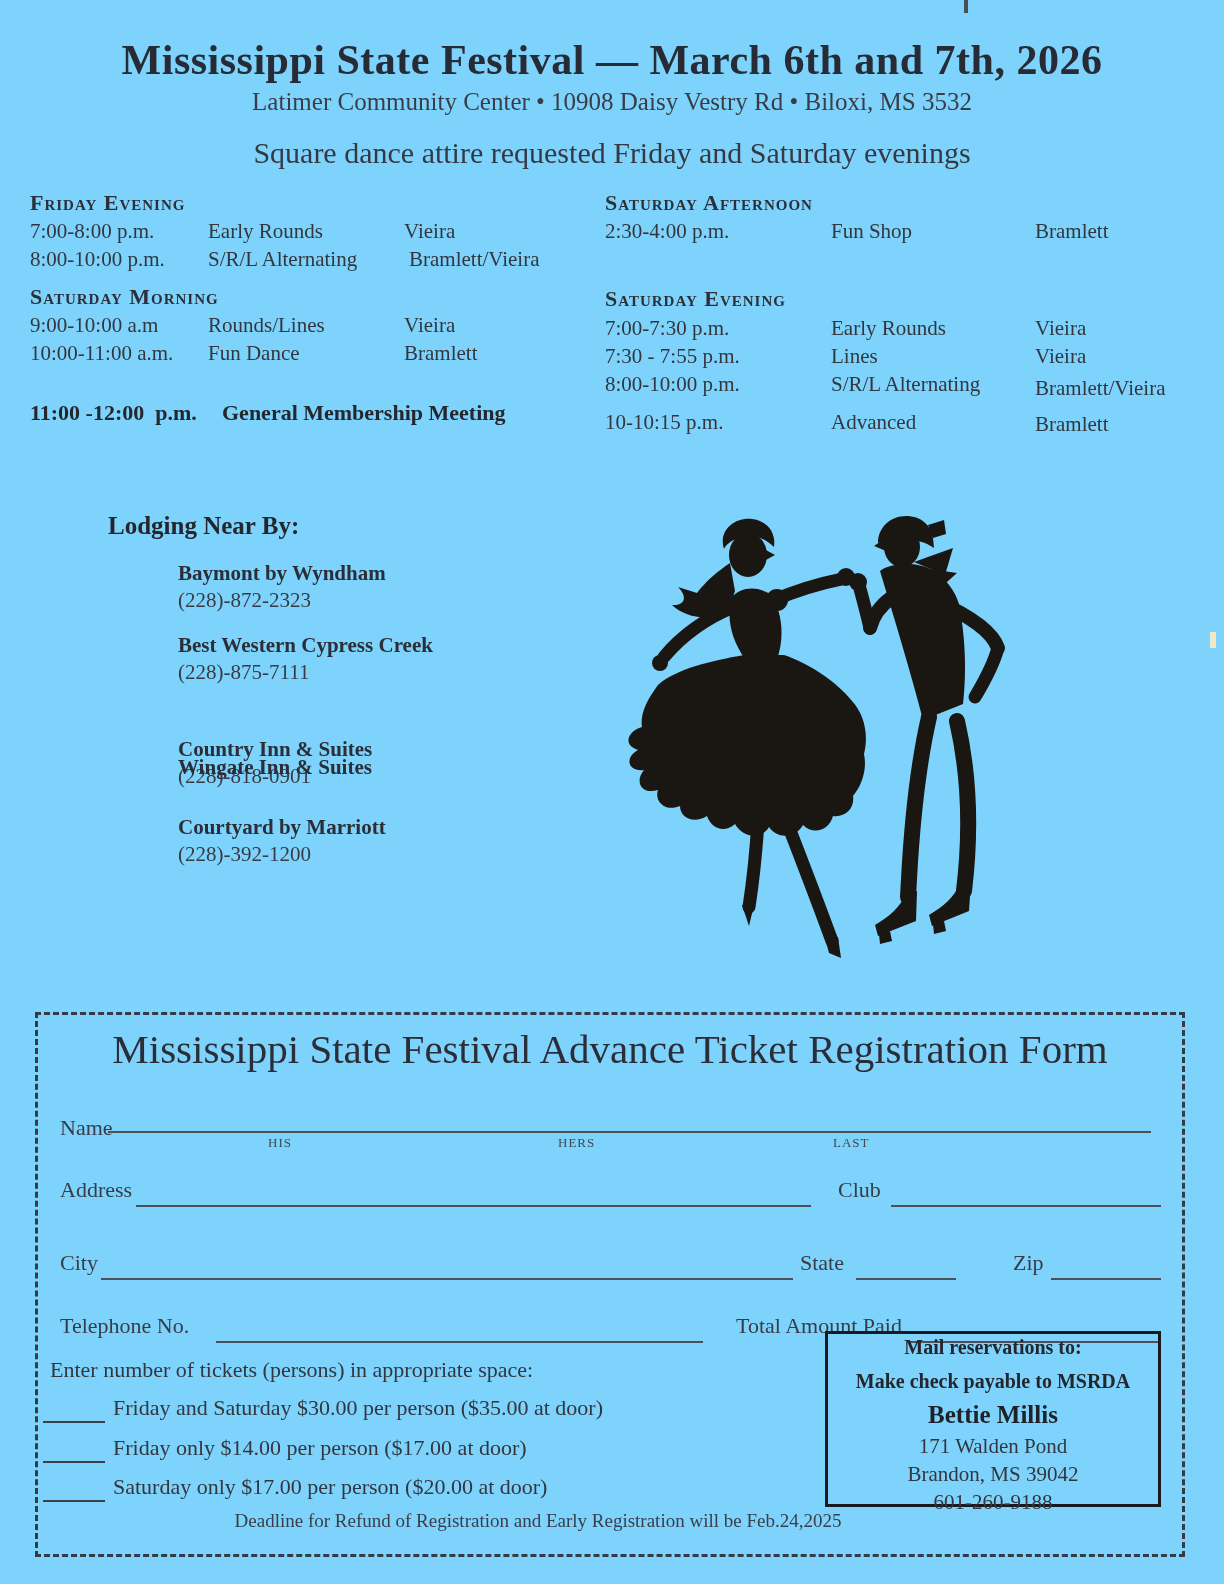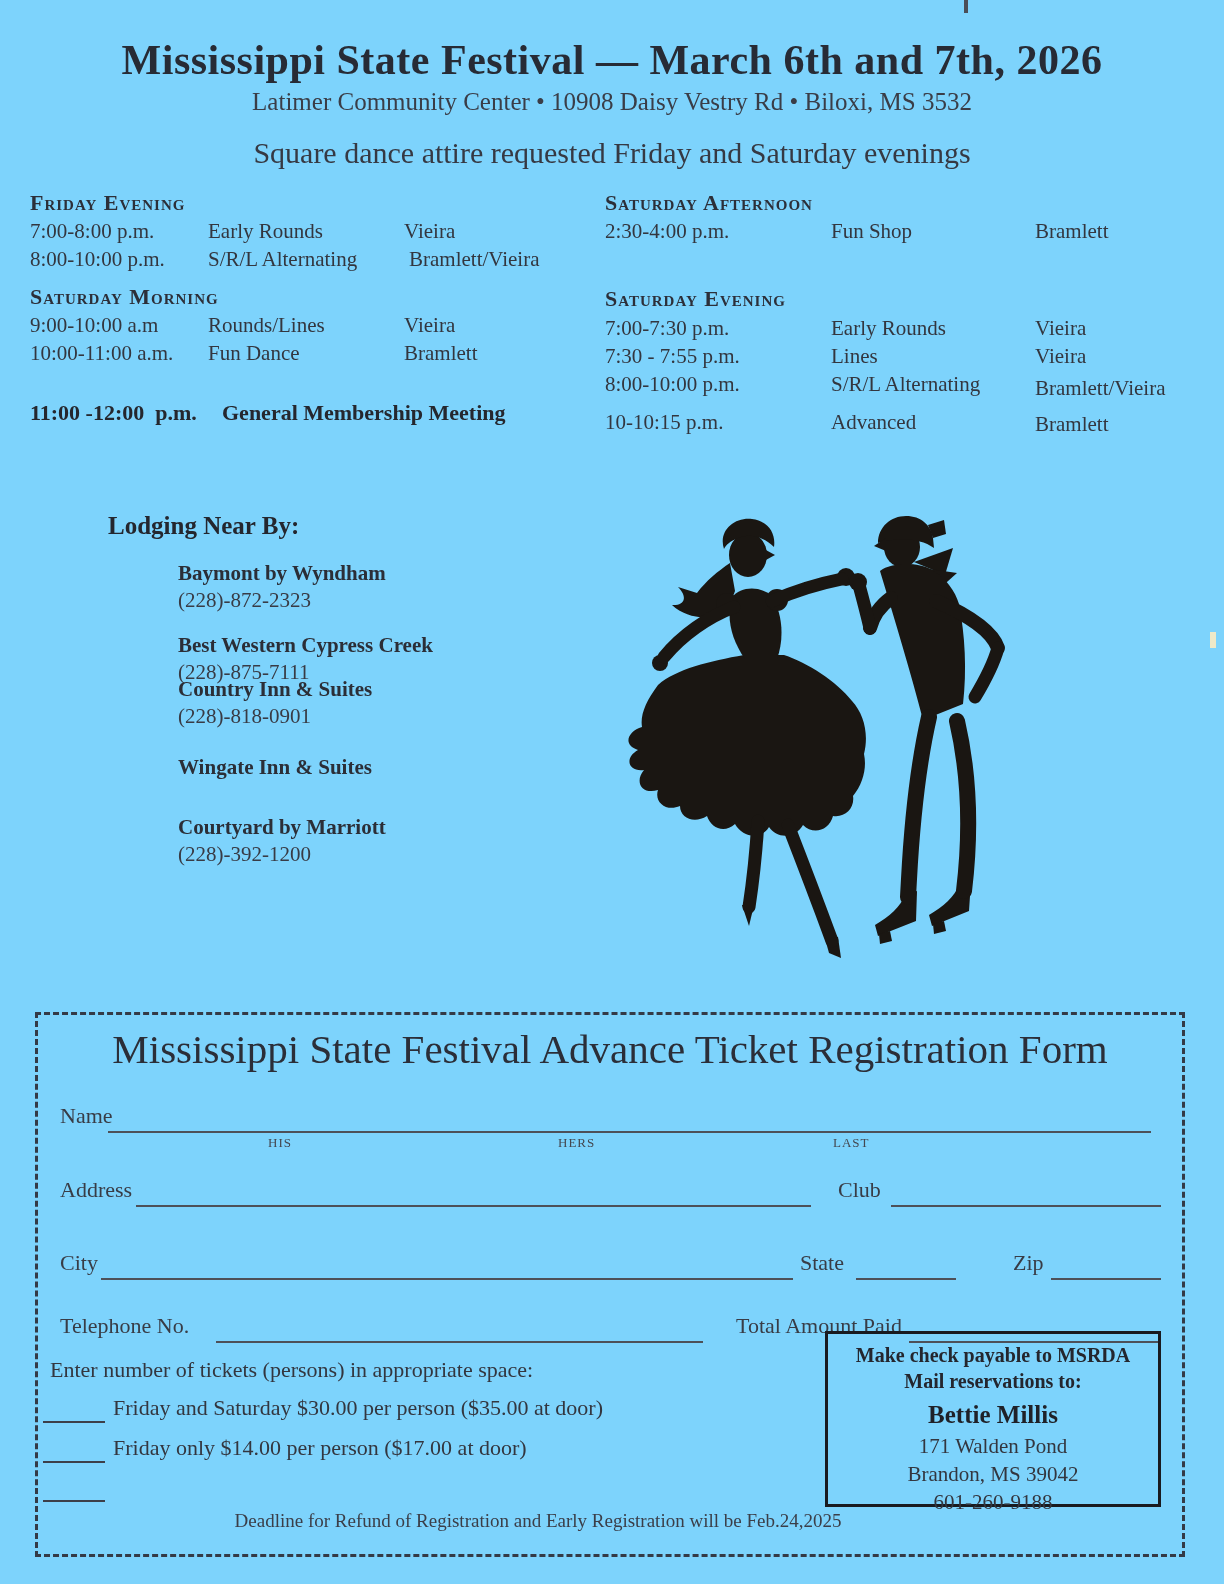--- a/index.html
+++ b/index.html
@@ -108,21 +108,21 @@
   <div class="abs lodge-head" style="left:108px;top:512px;">Lodging Near By:</div>
 
   <div class="abs" style="left:178px;top:560px;">
     <div class="hotel-name">Baymont by Wyndham</div>
     <div class="hotel-phone">(228)-872-2323</div>
   </div>
   <div class="abs" style="left:178px;top:632px;">
     <div class="hotel-name">Best Western Cypress Creek</div>
     <div class="hotel-phone">(228)-875-7111</div>
   </div>
-  <div class="abs" style="left:178px;top:676px;">
+  <div class="abs" style="left:178px;top:736px;">
     <div class="hotel-name">Country Inn &amp; Suites</div>
     <div class="hotel-phone">(228)-818-0901</div>
   </div>
   <div class="abs" style="left:178px;top:754px;">
     <div class="hotel-name">Wingate Inn &amp; Suites</div>
   </div>
   <div class="abs" style="left:178px;top:814px;">
     <div class="hotel-name">Courtyard by Marriott</div>
     <div class="hotel-phone">(228)-392-1200</div>
   </div>
@@ -174,21 +174,21 @@
         <path d="M317,212 C306,260 300,318 297,374 L296,392" stroke-width="16"></path>
         <path d="M345,216 C357,268 359,328 352,386" stroke-width="16"></path>
       </g>
     </svg>
   </div>
 
   <div class="abs form-box" style="left:35px;top:1012px;width:1144px;height:539px;">
 
     <div class="abs center form-title" style="top:10px;">Mississippi State Festival Advance Ticket Registration Form</div>
 
-    <div class="abs flabel" style="left:22px;top:88px;">Name</div>
+    <div class="abs flabel" style="left:22px;top:100px;">Name</div>
     <div class="abs fline" style="left:70px;top:88px;width:1043px;height:28px;"></div>
     <div class="abs subl" style="left:230px;top:120px;">HIS</div>
     <div class="abs subl" style="left:520px;top:120px;">HERS</div>
     <div class="abs subl" style="left:795px;top:120px;">LAST</div>
 
     <div class="abs flabel" style="left:22px;top:162px;">Address</div>
     <div class="abs fline" style="left:98px;top:162px;width:675px;height:28px;"></div>
     <div class="abs flabel" style="left:800px;top:162px;">Club</div>
     <div class="abs fline" style="left:853px;top:162px;width:270px;height:28px;"></div>
 
@@ -206,24 +206,25 @@
 
     <div class="abs tickets-instr" style="left:12px;top:342px;">Enter number of tickets (persons) in appropriate space:</div>
 
     <div class="abs blankline" style="left:5px;top:382px;"></div>
     <div class="abs opt-text" style="left:75px;top:380px;">Friday and Saturday $30.00 per person ($35.00 at door)</div>
 
     <div class="abs blankline" style="left:5px;top:422px;"></div>
     <div class="abs opt-text" style="left:75px;top:420px;">Friday only $14.00 per person ($17.00 at door)</div>
 
     <div class="abs blankline" style="left:5px;top:461px;"></div>
+    <div class="abs opt-text" style="left:75px;top:459px;">Saturday only $17.00 per person ($20.00 at door)</div>
 
     <div class="abs paybox" style="left:787px;top:316px;width:330px;height:170px;">
+      <div class="pb-b">Mail reservations to:</div>
       <div class="pb-b" style="margin-top:8px;">Make check payable to MSRDA</div>
-      <div class="pb-b">Mail reservations to:</div>
       <div class="pb-name">Bettie Millis</div>
       <div class="pb-r">171 Walden Pond</div>
       <div class="pb-r">Brandon, MS 39042</div>
       <div class="pb-r">601-260-9188</div>
     </div>
 
     <div class="abs form-footer" style="left:0;top:495px;width:1000px;text-align:center;">Deadline for Refund of Registration and Early Registration will be Feb.24,2025</div>
   </div>
 
   <div class="artifact" style="left:964px;top:0;width:4px;height:13px;background:#4a4e57;"></div>

